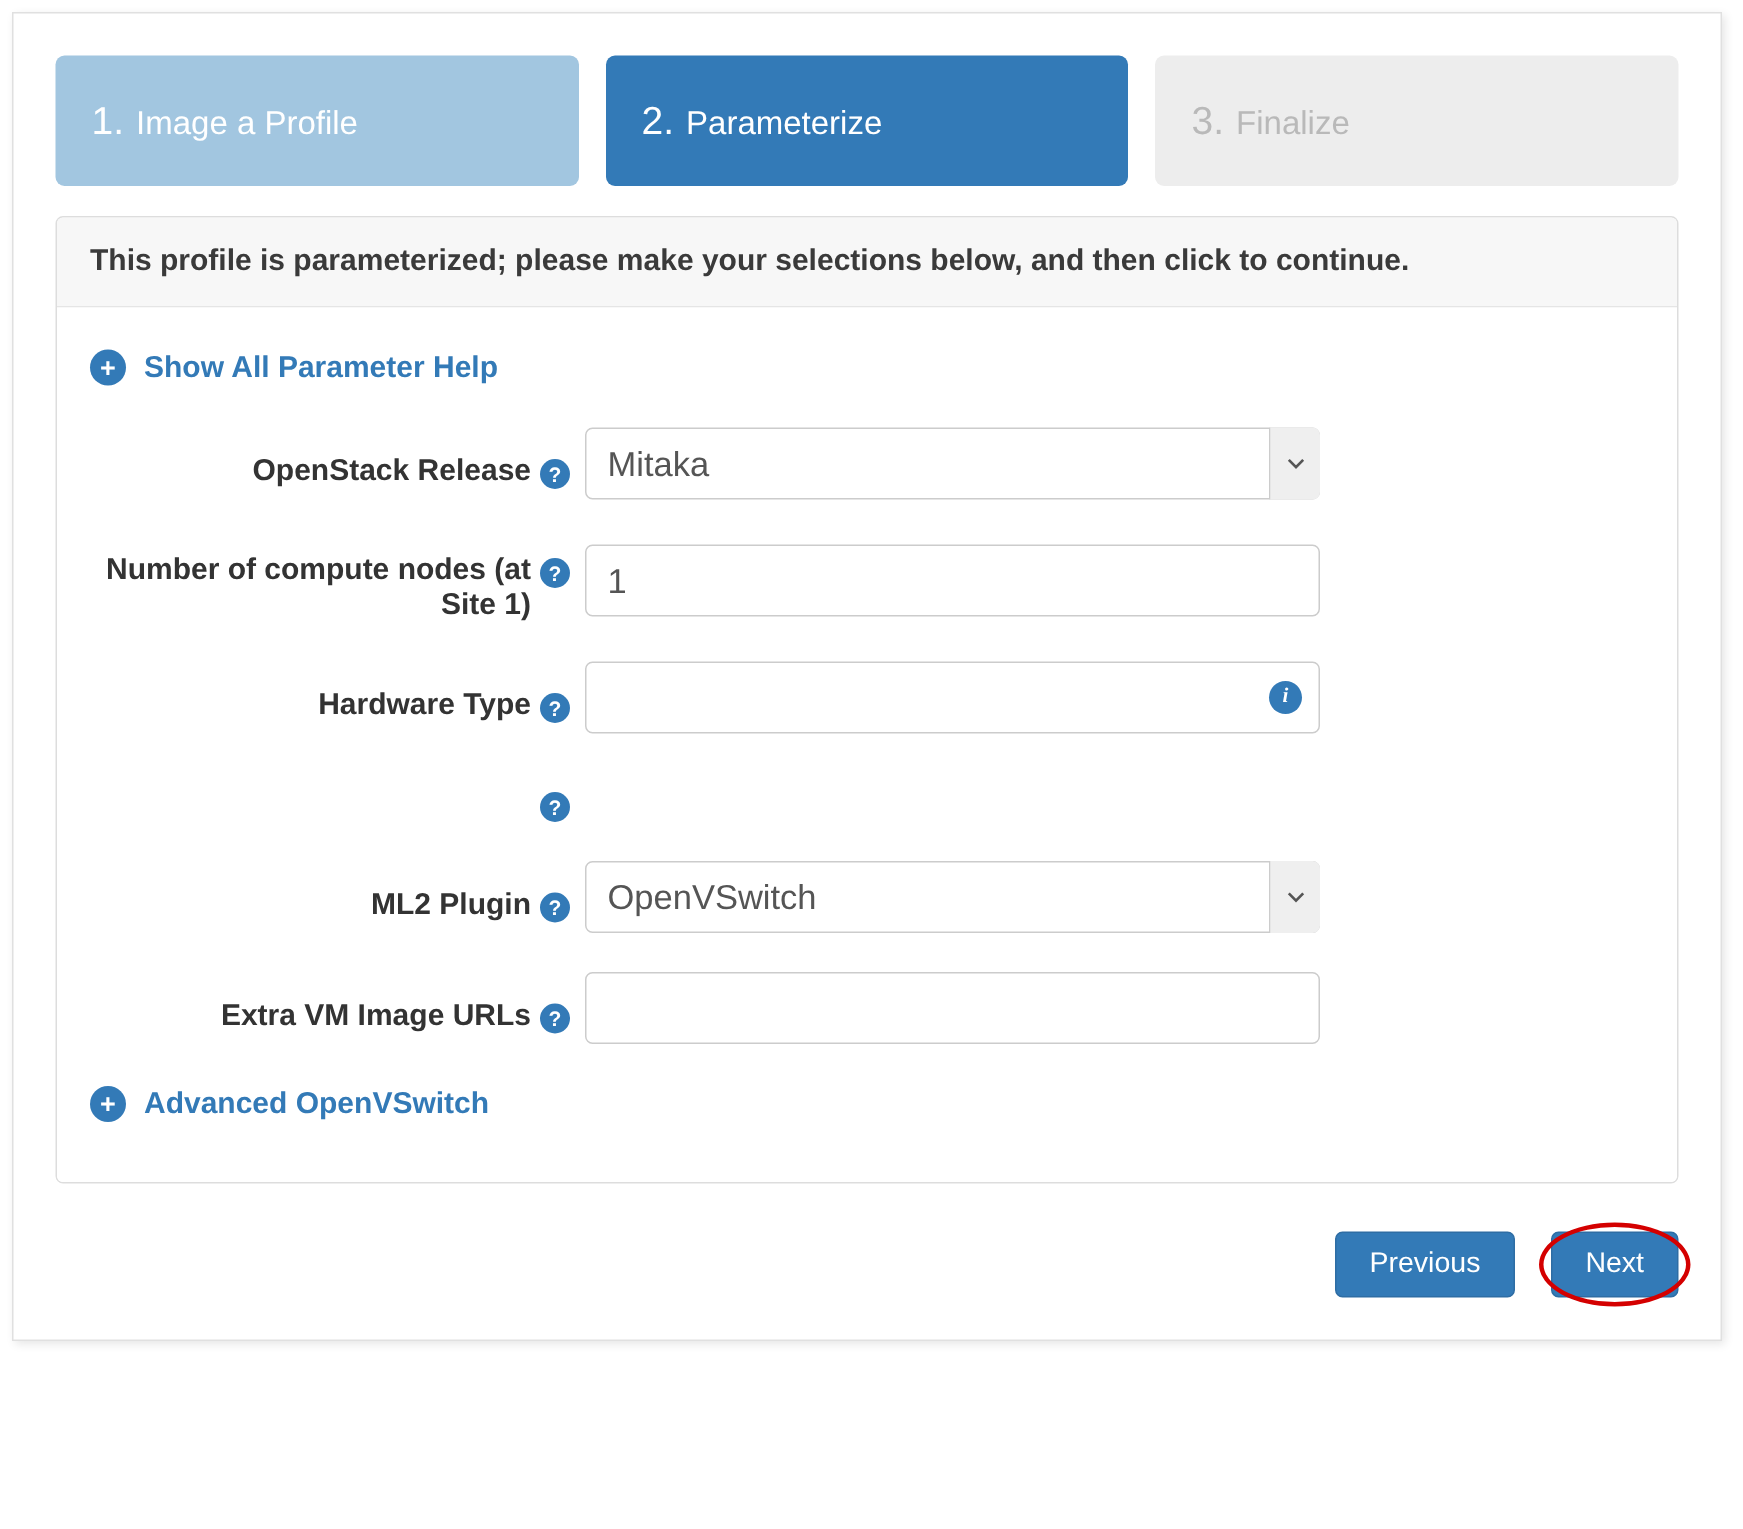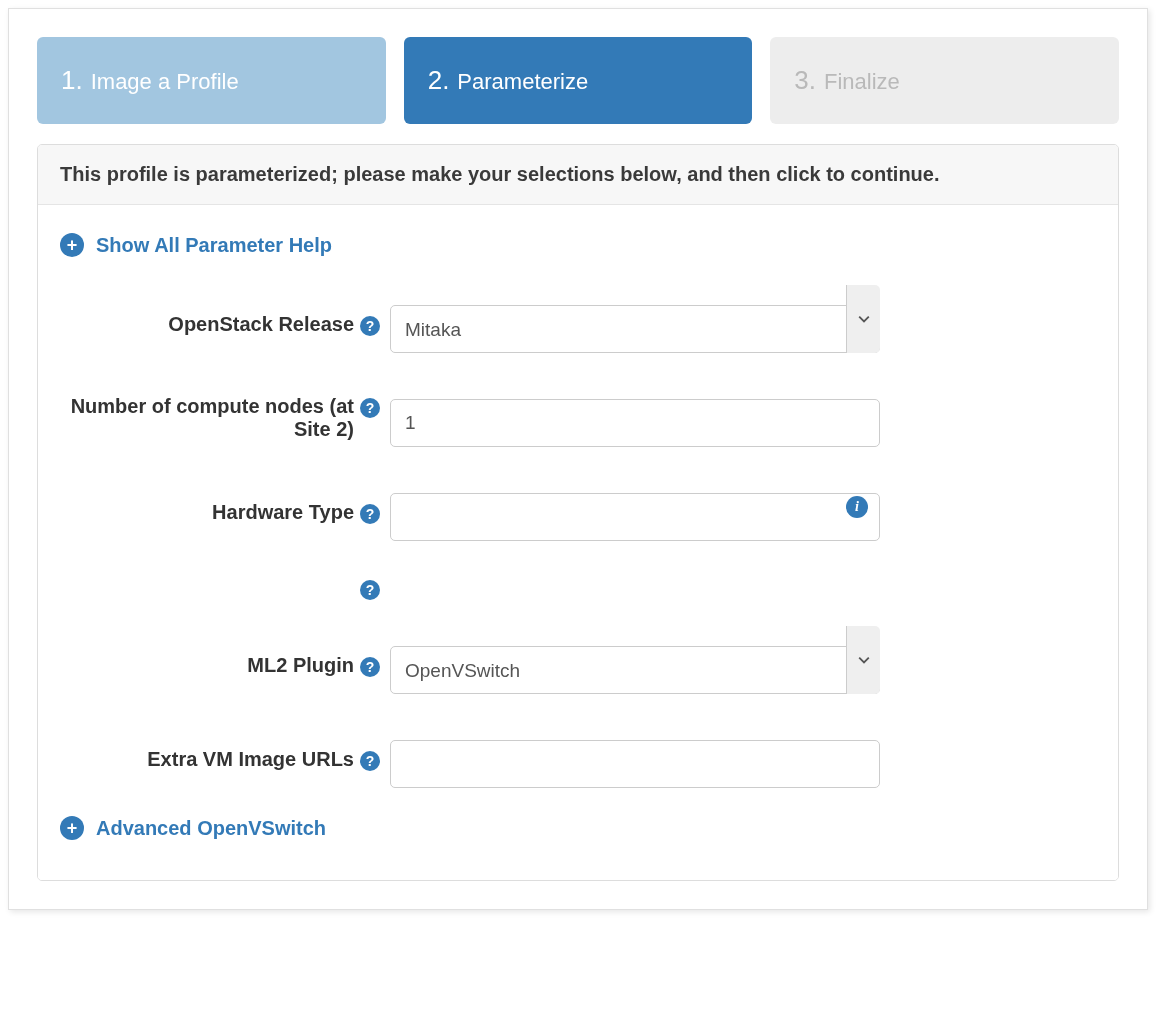--- a/index.html
+++ b/index.html
@@ -110,25 +110,24 @@
       cursor: pointer;
     }
     .form-control {
       width: 490px;
     }
     .input, .select {
       width: 100%;
       height: 48px;
       border: 1px solid #ccc;
       border-radius: 5px;
-      font-size: 19px;
+      font-size: 23px;
       padding: 0 14px;
       color: #555;
       background: #fff;
-      margin-top: 20px;
     }
     .select-wrap {
       position: relative;
       width: 100%;
     }
     .select {
       appearance: none;
       -webkit-appearance: none;
       padding-right: 40px;
       cursor: pointer;
@@ -240,21 +239,21 @@
               <svg viewBox="0 0 10 10">
                   <path d="M1 3 L5 7 L9 3" fill="none" stroke="#555" stroke-width="1.5"></path>
                 </svg>
             </span>
           </div>
         </div>
       </div>
 
       <div class="form-row">
         <div class="form-label">
-          <span class="label-text">Number of compute nodes (at Site 2)</span>
+          <span class="label-text">Number of compute nodes (at Site 1)</span>
           <span class="help-icon">?</span>
         </div>
         <div class="form-control">
           <input class="input" type="text" value="1" style="">
         </div>
       </div>
 
       <div class="form-row">
         <div class="form-label">
           <span class="label-text">Hardware Type</span>
@@ -304,14 +303,20 @@
       </div>
 
       <div class="section-link advanced">
         <span class="plus-icon">+</span>
         <span>Advanced OpenVSwitch</span>
       </div>
 
     </div>
   </div>
 
+  <div class="footer-buttons">
+    <button class="btn">Previous</button>
+    <span class="next-highlight">
+      <button class="btn">Next</button>
+    </span>
+  </div>
 
 </div>
 
 </body></html>

